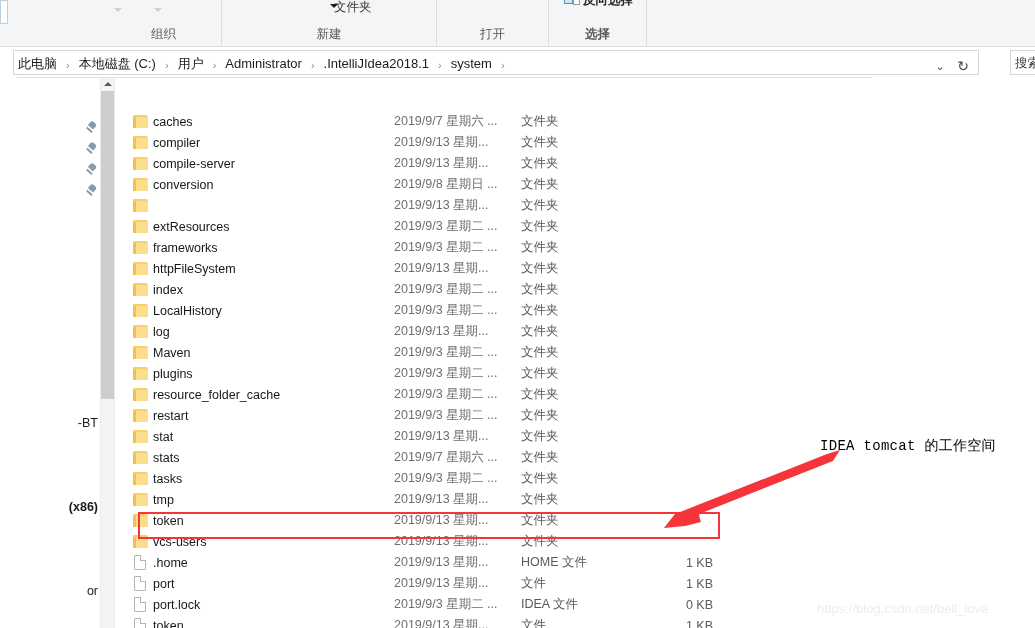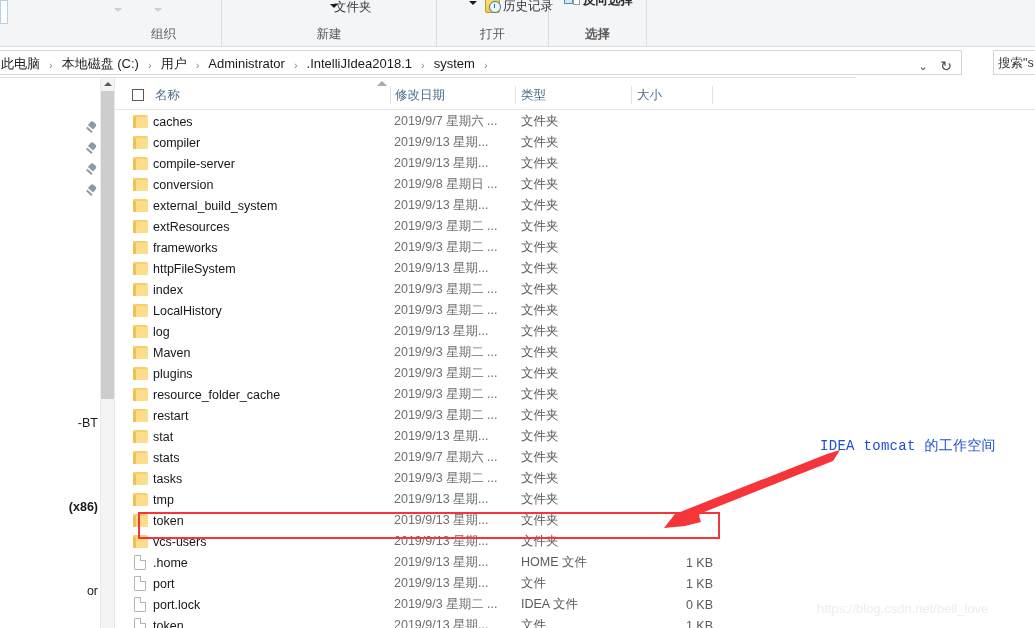--- a/index.html
+++ b/index.html
@@ -88,21 +88,21 @@
     background: #cfe6f4;
   }
   .invsel-icon i.b {
     left: 9px; top: 3px;
     width: 7px; height: 7px;
     background: #ffffff; border-color: #9b9b9b;
   }
 
   
   .addrbar {
-    position: absolute; left: 0; top: 47px;
+    position: absolute; left: 17px; top: 47px;
     width: 856px; height: 31px;
     background: #ffffff;
     border-bottom: 1px solid #e3e3e3;
   }
   .addr-field {
     position: absolute; left: -4px; top: 3px;
     width: 966px; height: 25px;
     border: 1px solid #d6d6d6;
     background: #ffffff;
   }
@@ -318,21 +318,21 @@
     left: 138px; top: 512px;
     width: 582px; height: 27px;
     border: 2.5px solid #f5353a;
     pointer-events: none;
   }
   .anno-text {
     position: absolute;
     left: 820px; top: 437px;
     font-family: "Liberation Mono", monospace;
     font-size: 14px;
-    color: #1d4ed8;
+    color: #000000;
     white-space: nowrap;
     letter-spacing: 0.3px;
   }
   .anno-arrow {
     position: absolute;
     left: 655px; top: 448px;
     width: 185px; height: 90px;
     pointer-events: none;
   }
   .watermark {
@@ -361,25 +361,20 @@
 
     <div class="rgroup" style="left:222px; width:215px;">
       <div class="rgroup-items">
         <div class="mini-caret dark" style="left:108px; top:4px;"></div>
         <div class="rbtn-text" style="left:112px; top:-1px;">文件夹</div>
       </div>
       <div class="rgroup-label">新建</div>
     </div>
 
     <div class="rgroup" style="left:437px; width:112px;">
-      <div class="rgroup-items">
-        <div class="mini-caret dark" style="left:32px; top:1px;"></div>
-        <div class="hist-icon" style="left:48px; top:-2px;"></div>
-        <div class="rbtn-text" style="left:66px; top:-2px;">历史记录</div>
-      </div>
       <div class="rgroup-label">打开</div>
     </div>
 
     <div class="rgroup" style="left:549px; width:98px;font-weight:bold;">
       <div class="rgroup-items">
         <div class="invsel-icon" style="left:15px; top:-5px;">
           <i></i>
           <i class="b"></i>
         </div>
         <div class="rbtn-text cut" style="left:34px; top:-8px; width:70px; color:#2a2a2a;">反向选择</div>
@@ -442,32 +437,20 @@
 
   <div class="nav-scroll">
     <div class="nav-scroll-up">
         <i></i>
       </div>
     <div class="nav-scroll-thumb"></div>
   </div>
 
   <div class="pane-divider"></div>
 
-  <div class="listhdr">
-    <div class="hdr-checkbox"></div>
-    <div class="hdr-cell" style="left:40px;">名称</div>
-    <div class="sort-caret"></div>
-    <div class="hdr-sep" style="left:275px;"></div>
-    <div class="hdr-cell" style="left:280px;">修改日期</div>
-    <div class="hdr-sep" style="left:400px;"></div>
-    <div class="hdr-cell" style="left:406px;">类型</div>
-    <div class="hdr-sep" style="left:516px;"></div>
-    <div class="hdr-cell" style="left:522px;">大小</div>
-    <div class="hdr-sep" style="left:597px;"></div>
-  </div>
 
   <div class="filelist" id="filelist">
       <div class="frow">
         <span class="icon-folder">
           <span class="back"></span>
           <span class="front"></span>
         </span>
         <span class="fname">caches</span>
         <span class="fdate">2019/9/7 星期六 ...</span>
         <span class="ftype">文件夹</span>
@@ -501,21 +484,20 @@
         <span class="fname">conversion</span>
         <span class="fdate">2019/9/8 星期日 ...</span>
         <span class="ftype">文件夹</span>
         <span class="fsize"></span>
       </div>
       <div class="frow">
         <span class="icon-folder">
           <span class="back"></span>
           <span class="front"></span>
         </span>
-        <span class="fname">external_build_system</span>
         <span class="fdate">2019/9/13 星期...</span>
         <span class="ftype">文件夹</span>
         <span class="fsize"></span>
       </div>
       <div class="frow">
         <span class="icon-folder">
           <span class="back"></span>
           <span class="front"></span>
         </span>
         <span class="fname">extResources</span>

